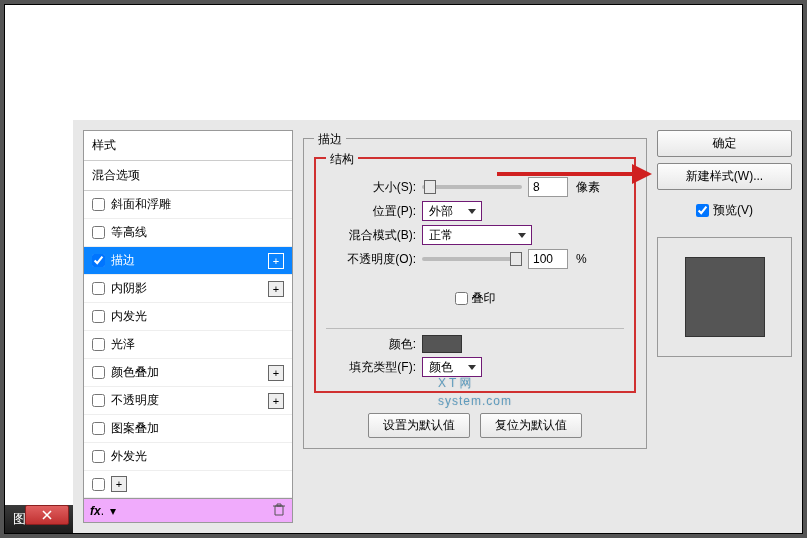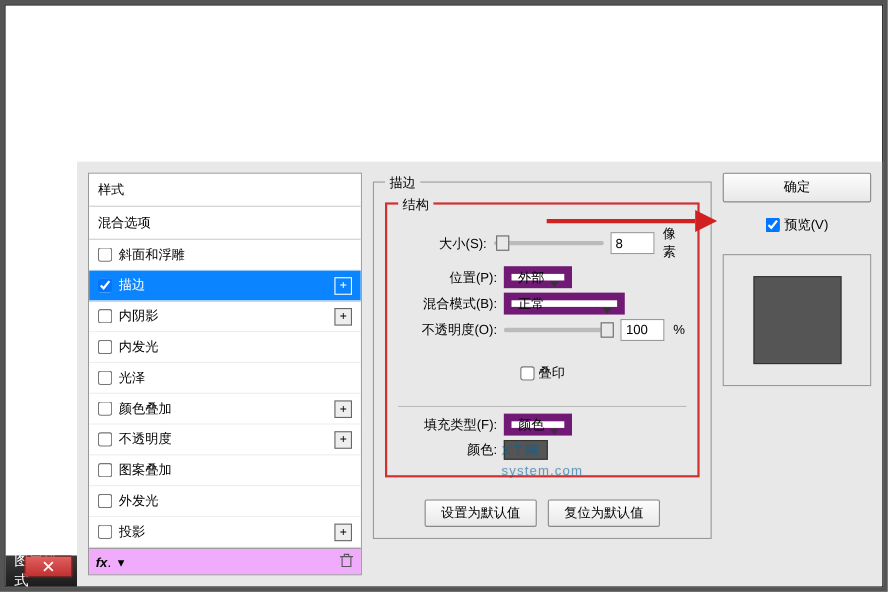--- a/index.html
+++ b/index.html
@@ -3,21 +3,21 @@
 <meta charset="utf-8">
 <style>
 * { box-sizing: border-box; margin: 0; padding: 0; font-family: "Microsoft YaHei", Arial, sans-serif; font-size: 12px; }
 body { background: #545454; width: 807px; height: 538px; padding: 4px; }
 .window { background: #fff; border: 1px solid #000; width: 100%; height: 100%; display: flex; flex-direction: row; align-items: flex-end; }
 .titlebar { background: linear-gradient(#3a3a3a, #1c1c1c); color: #fff; height: 28px; display: flex; align-items: center; padding: 0 8px; position: relative; }
 .titlebar-text { flex: 1; font-size: 13px; }
 .close-btn { background: linear-gradient(#e06060, #c03030); color: #fff; width: 44px; height: 20px; display: flex; align-items: center; justify-content: center; border: 1px solid #8a2020; border-radius: 2px; cursor: pointer; position: absolute; right: 4px; top: 0; }
 .close-btn svg { width: 10px; height: 10px; }
 .content { flex: 1; background: #e8e8e8; display: flex; padding: 10px; gap: 10px; position: relative; }
-.left-panel { width: 249px; background: #e8e8e8; border: 1px solid #999; display: flex; flex-direction: column; }
+.left-panel { width: 210px; background: #e8e8e8; border: 1px solid #999; display: flex; flex-direction: column; }
 .style-list { flex: 1; background: #fff; overflow: auto; }
 .style-header { padding: 6px 8px; border-bottom: 1px solid #ccc; }
 .style-item { display: flex; align-items: center; padding: 5px 8px; border-bottom: 1px solid #eee; cursor: pointer; }
 .style-item.selected { background: #0a84ff; color: #fff; }
 .style-item input[type=checkbox] { margin-right: 6px; }
 .style-item .label { flex: 1; }
 .style-item .add-btn { width: 16px; height: 16px; border: 1px solid #666; background: #eee; display: flex; align-items: center; justify-content: center; font-size: 11px; cursor: pointer; }
 .style-item.selected .add-btn { border-color: #fff; background: #0a84ff; }
 .fx-bar { height: 24px; border-top: 1px solid #999; display: flex; align-items: center; padding: 0 6px; background: #f0abfc; }
 .fx-bar .fx { font-style: italic; font-weight: bold; }
@@ -28,21 +28,21 @@
 .group-box > .legend { position: absolute; top: -8px; left: 10px; background: #e8e8e8; padding: 0 4px; font-size: 12px; }
 .inner-group { border: 1px solid #999; padding: 14px 10px 10px; position: relative; margin: 8px 0; }
 .inner-group.highlight { border: 2px solid #d03030; }
 .inner-group .legend { position: absolute; top: -8px; left: 10px; background: #e8e8e8; padding: 0 4px; }
 .form-row { display: flex; align-items: center; margin: 4px 0; gap: 6px; }
 .form-row .lbl { width: 90px; text-align: right; }
 .slider { flex: 0 0 100px; height: 4px; background: #bbb; position: relative; border-radius: 2px; }
 .slider .thumb { position: absolute; top: -5px; width: 12px; height: 14px; background: #e8e8e8; border: 1px solid #666; }
 .num-input { width: 40px; height: 20px; border: 1px solid #999; background: #fff; padding: 0 4px; text-align: left; }
 .unit { margin-left: 2px; }
-.select { height: 20px; border: 7px solid #701a75; background: #fff; padding: 0 18px 0 6px; position: relative; display: inline-flex; align-items: center; min-width: 60px; }
+.select { height: 20px; border: 1px solid #701a75; background: #fff; padding: 0 18px 0 6px; position: relative; display: inline-flex; align-items: center; min-width: 60px; }
 .select::after { content: ""; position: absolute; right: 5px; top: 7px; border-left: 4px solid transparent; border-right: 4px solid transparent; border-top: 5px solid #333; }
 .checkbox-row { display: flex; align-items: center; justify-content: center; gap: 4px; margin: 21px 0; }
 .color-swatch { width: 40px; height: 18px; background: #555; border: 1px solid #333; display: inline-block; }
 .watermark { position: absolute; left: 50%; top: 232px; transform: translateX(-50%); color: #0369a1; opacity: 0.6; font-size: 28px; font-weight: normal; pointer-events: none; white-space: nowrap; text-shadow: 0 0 2px rgba(0,0,0,0.2); }
 .watermark .sub { font-size: 12px; display: block; text-align: center; letter-spacing: 1px; }
 .button-row { display: flex; gap: 10px; justify-content: center; margin-top: 20px; }
 .btn { background: linear-gradient(#fdfdfd, #e8e8e8); border: 1px solid #888; padding: 3px 14px; cursor: pointer; border-radius: 2px; }
 .right-panel { width: 135px; display: flex; flex-direction: column; gap: 6px; }
 .btn-wide { background: linear-gradient(#fdfdfd, #e8e8e8); border: 1px solid #888; padding: 4px 0; cursor: pointer; border-radius: 2px; text-align: center; font-size: 12px; }
 .preview-check { display: flex; align-items: center; justify-content: center; gap: 4px; margin: 6px 0; }
@@ -67,20 +67,24 @@
 
     <div class="left-panel">
       <div class="style-list">
         <div class="style-header">样式</div>
         <div class="style-header">混合选项</div>
         <div id="style-items">
             <div class="style-item">
               <input type="checkbox" style="">
               <span class="label">斜面和浮雕</span>
             </div>
+            <div class="style-item">
+              <input type="checkbox" style="">
+              <span class="label">等高线</span>
+            </div>
             <div class="style-item selected">
               <input type="checkbox" checked="" style="">
               <span class="label">描边</span>
               <span class="add-btn">+</span>
             </div>
             <div class="style-item">
               <input type="checkbox" style="">
               <span class="label">内阴影</span>
               <span class="add-btn">+</span>
             </div>
@@ -105,21 +109,20 @@
             <div class="style-item">
               <input type="checkbox" style="">
               <span class="label">图案叠加</span>
             </div>
             <div class="style-item">
               <input type="checkbox" style="">
               <span class="label">外发光</span>
             </div>
             <div class="style-item">
               <input type="checkbox" style="">
-              <span class="label">投影</span>
               <span class="add-btn">+</span>
             </div>
           </div>
       </div>
       <div class="fx-bar">
         <span class="fx">fx</span>
           <span>.</span>
         <span style="margin-left:6px">▾</span>
         <span class="spacer"></span>
         <span>
@@ -170,46 +173,47 @@
           </div>
 
           <div class="checkbox-row">
             <input type="checkbox" style="">
             <span>叠印</span>
           </div>
 
           <div style="height:1px;background:#bbb;margin:6px 0"></div>
 
           <div class="form-row">
+            <span class="lbl">颜色:</span>
+            <span class="color-swatch"></span>
+          </div>
+
+          <div class="form-row">
             <span class="lbl">填充类型(F):</span>
             <div class="select">
                 <span>颜色</span>
               </div>
-          </div>
-
-          <div class="form-row">
-            <span class="lbl">颜色:</span>
-            <span class="color-swatch"></span>
           </div>
         </div>
 
         <div class="button-row">
           <button class="btn">设置为默认值</button>
           <button class="btn">复位为默认值</button>
         </div>
       </div>
 
       <div class="watermark">
         <span>X T 网</span>
         <span class="sub">system.com</span>
       </div>
     </div>
 
     <div class="right-panel">
       <button class="btn-wide">确定</button>
+      <button class="btn-wide">新建样式(W)...</button>
       <div class="preview-check">
         <input type="checkbox" checked="" style="">
         <span>预览(V)</span>
       </div>
       <div class="preview-box">
         <div class="preview-inner"></div>
       </div>
     </div>
 
     <div class="arrow">

